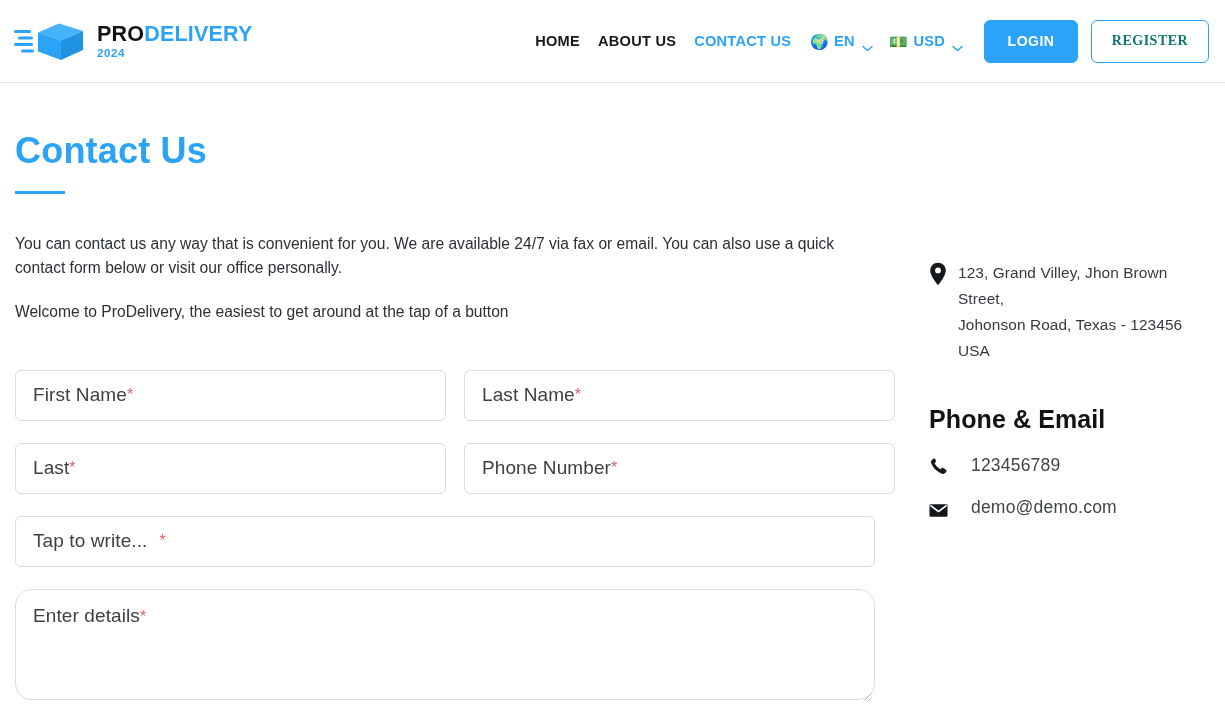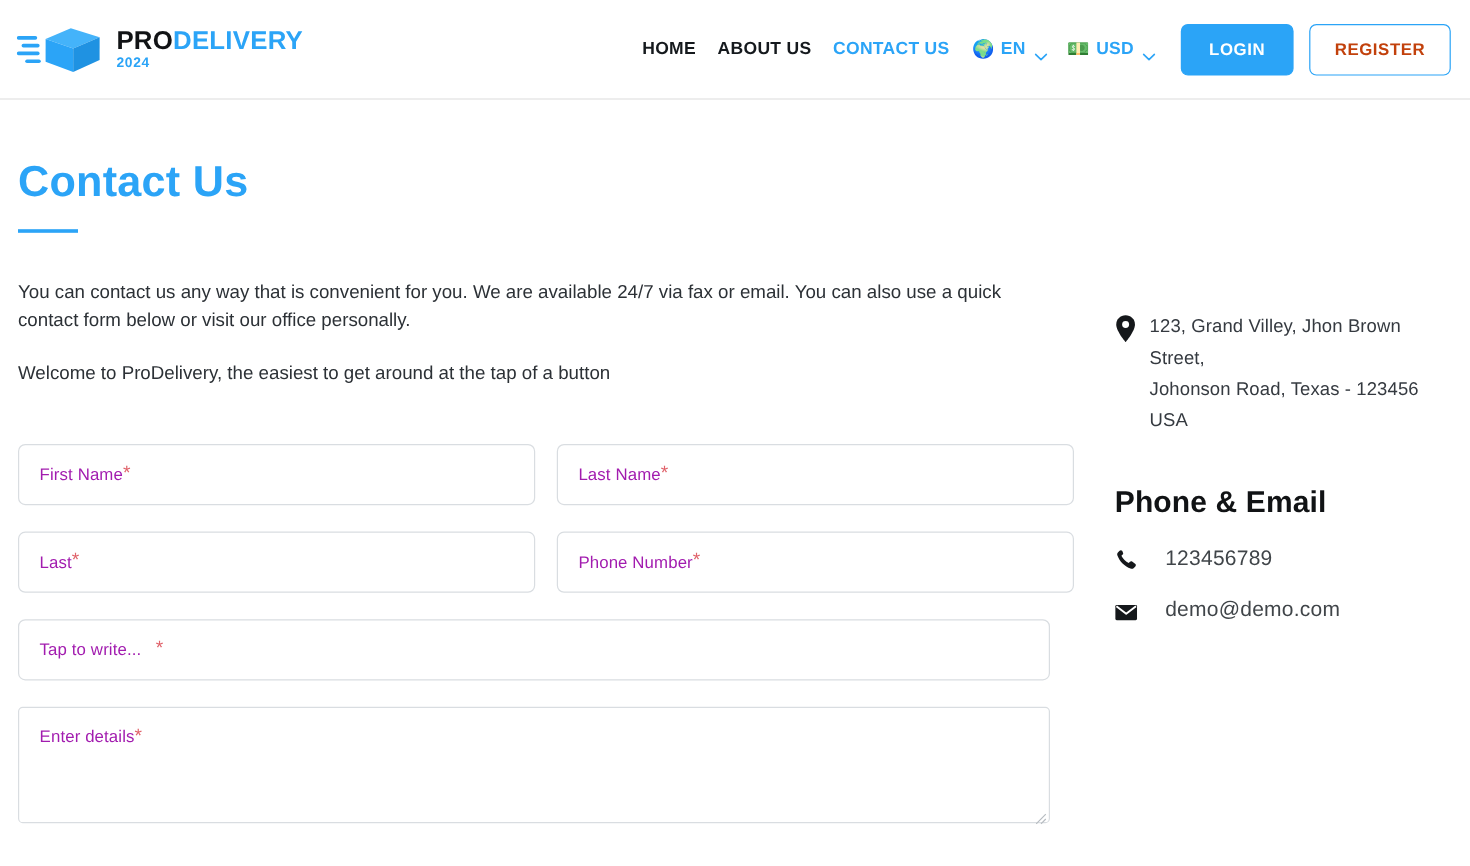--- a/index.html
+++ b/index.html
@@ -97,24 +97,25 @@
   }
   .btn-login {
     background: #2BA4F7;
     color: #fff;
     border: 1px solid #2BA4F7;
     width: 94px; height: 43px;
     margin-left: 14px;
   }
   .btn-register {
     background: #fff;
-    color: #c2410c;
+    color: #0f766e;
     border: 1.5px solid #2BA4F7;
     width: 118px; height: 43px;
     margin-left: 13px;
+    font-family: Liberation Serif, serif;
   }
 
   
   .page {
     padding: 0 16px 0 15px;
     position: relative;
   }
 
   .page-title {
     font-size: 36px;
@@ -164,31 +165,31 @@
     border: 1px solid #d9dde1;
     border-radius: 6px;
     background: #fff;
     display: flex;
     align-items: center;
     padding: 0 17px;
     cursor: text;
   }
   .field.full { flex: 0 0 860px; gap: 12px; }
   .ph {
-    font-size: 14px;
-    color: #a21caf;
+    font-size: 19px;
+    color: #404040;
     letter-spacing: .1px;
   }
   .req { color: #e0636b; }
 
   .textarea {
     width: 860px;
-    height: 97px;
+    height: 111px;
     border: 1px solid #d9dde1;
-    border-radius: 4px;
+    border-radius: 16px;
     background: #fff;
     padding: 15px 17px 0 17px;
     position: relative;
     cursor: text;
   }
   .resize-grip {
     position: absolute;
     right: 2px; bottom: 2px;
     width: 9px; height: 9px;
     pointer-events: none;

